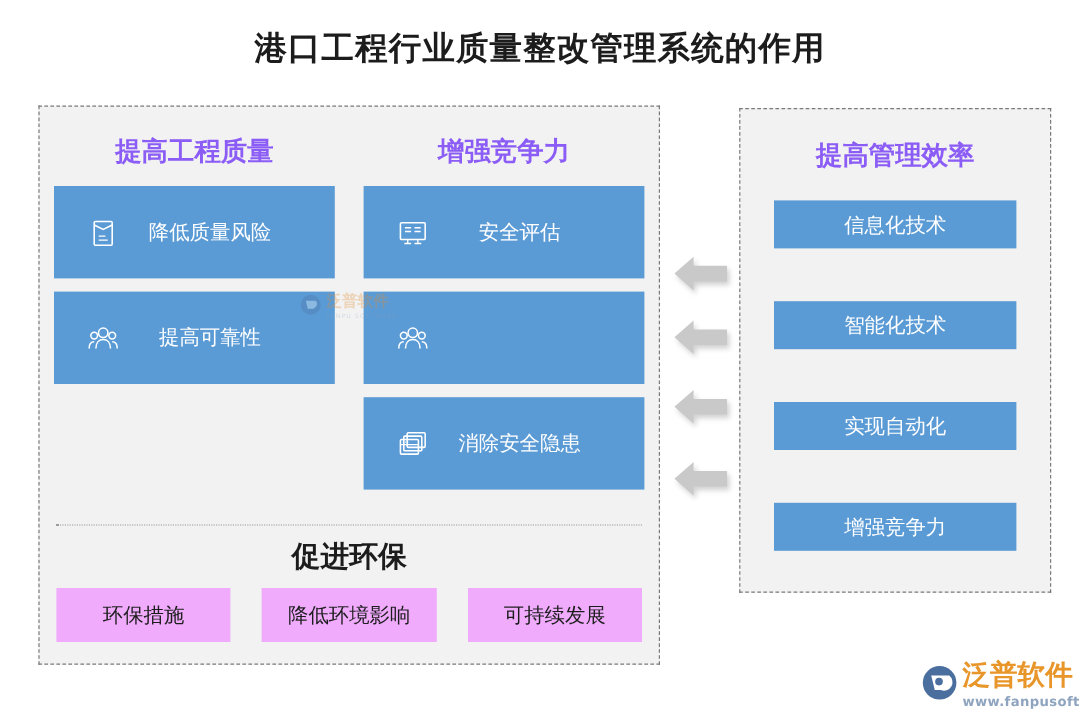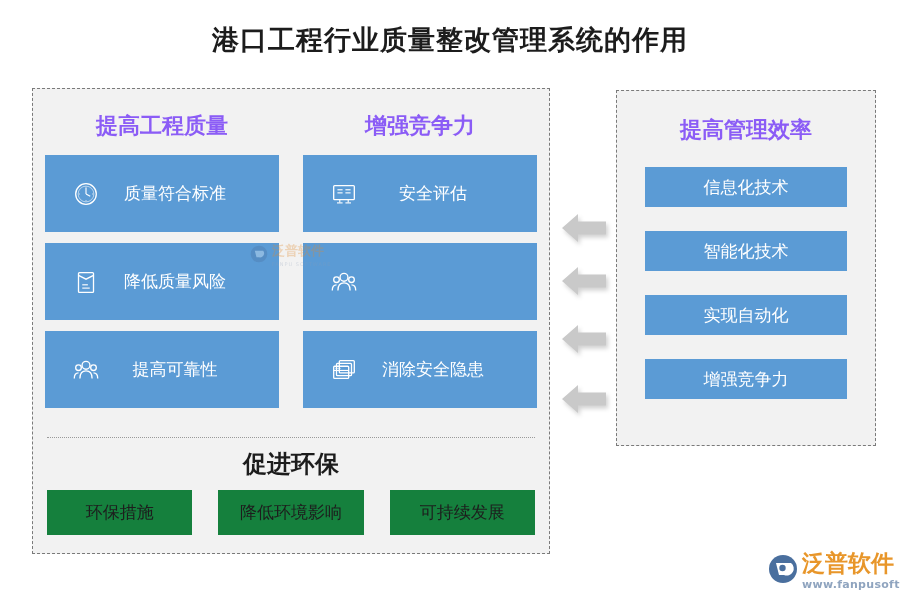--- a/index.html
+++ b/index.html
@@ -40,21 +40,21 @@
   .panel-left {
     left: 32px;
     top: 88px;
     width: 518px;
     height: 466px;
   }
   .panel-right {
     left: 616px;
     top: 90px;
     width: 260px;
-    height: 356px;
+    height: 404px;
   }
 
   
   .col-wrap {
     position: absolute;
     left: 0;
     top: 0;
     width: 100%;
     height: 340px;
     display: flex;
@@ -121,41 +121,41 @@
     font-family: "DejaVu Serif", "Liberation Serif", serif;
   }
   .eco-row {
     display: flex;
     justify-content: space-between;
     gap: 26px;
   }
   .chip-orange {
     flex: 1;
     height: 45px;
-    background: #15803d;
+    background: #f0abfc;
     display: flex;
     align-items: center;
     justify-content: center;
     font-size: 17px;
     color: #1d1d1d;
     font-family: "DejaVu Serif", "Liberation Serif", serif;
   }
 
   
   .panel-right .col-head {
     margin-top: 24px;
     margin-bottom: 22px;
   }
   .right-list {
     padding: 0 28px;
   }
   .bar-blue {
     height: 40px;
     background: #5b9bd5;
-    margin-bottom: 24px;
+    margin-bottom: 44px;
     display: flex;
     align-items: center;
     justify-content: center;
     font-size: 17px;
     color: #ffffff;
     font-family: "DejaVu Serif", "Liberation Serif", serif;
   }
 
   
   .arrow {
@@ -228,35 +228,20 @@
 
 <div class="page-title">港口工程行业质量整改管理系统的作用</div>
 
 <div class="panel panel-left">
 
   <div class="col-wrap">
 
     <div class="col">
       <div class="col-head">提高工程质量</div>
 
-      <div class="card-blue">
-        <span class="ico">
-          <svg viewBox="0 0 32 32" width="30" height="30" fill="none" stroke="#ffffff" stroke-width="1.4">
-            <circle cx="16" cy="16" r="11"></circle>
-            <circle cx="16" cy="16" r="8.4" stroke-width="0.6"></circle>
-            <line x1="16" y1="16" x2="16" y2="9.5" stroke-width="1.2"></line>
-            <line x1="16" y1="16" x2="20.5" y2="18.5" stroke-width="1.2"></line>
-            <line x1="16" y1="8.2" x2="16" y2="9.6" stroke-width="0.7"></line>
-            <line x1="23.8" y1="16" x2="22.4" y2="16" stroke-width="0.7"></line>
-            <line x1="16" y1="23.8" x2="16" y2="22.4" stroke-width="0.7"></line>
-            <line x1="8.2" y1="16" x2="9.6" y2="16" stroke-width="0.7"></line>
-          </svg>
-        </span>
-        <span class="card-label">质量符合标准</span>
-      </div>
 
       <div class="card-blue">
         <span class="ico">
           <svg viewBox="0 0 32 32" width="30" height="30" fill="none" stroke="#ffffff" stroke-width="1.4">
             <rect x="8" y="6" width="16" height="21" rx="1"></rect>
             <path d="M8 9 L16 13 L24 9"></path>
             <line x1="12" y1="19" x2="18" y2="19" stroke-width="1.2"></line>
             <line x1="12" y1="22.5" x2="20" y2="22.5" stroke-width="1.2"></line>
           </svg>
         </span>

